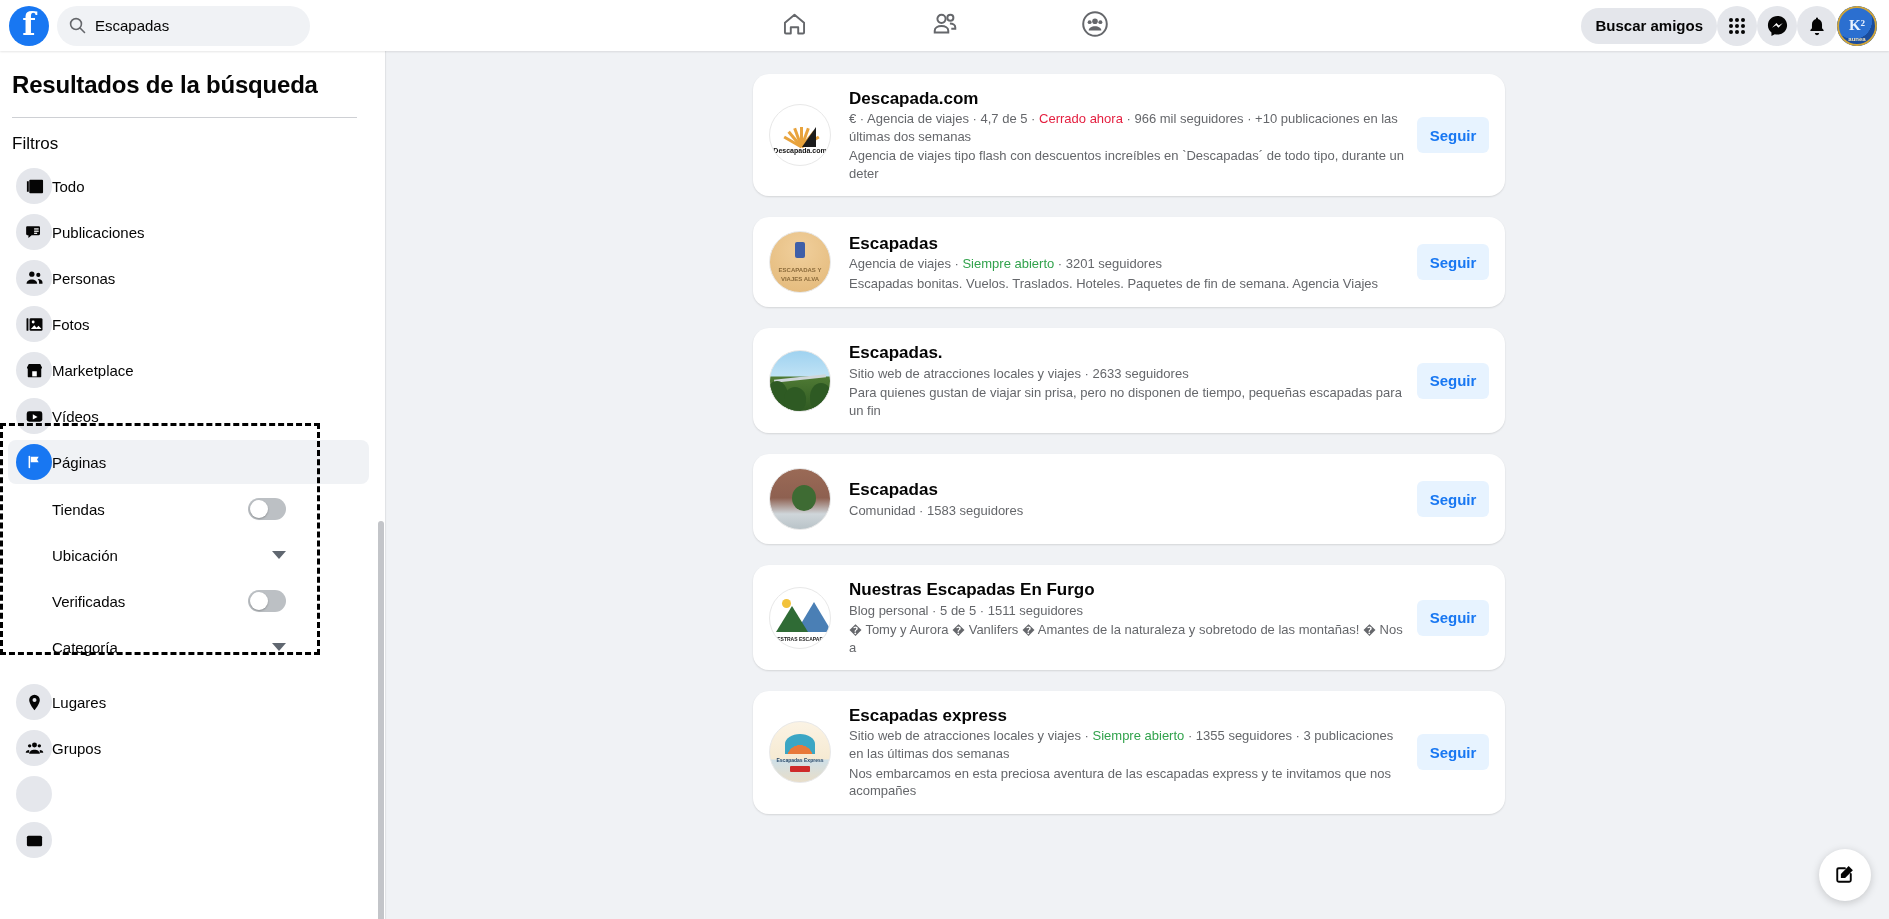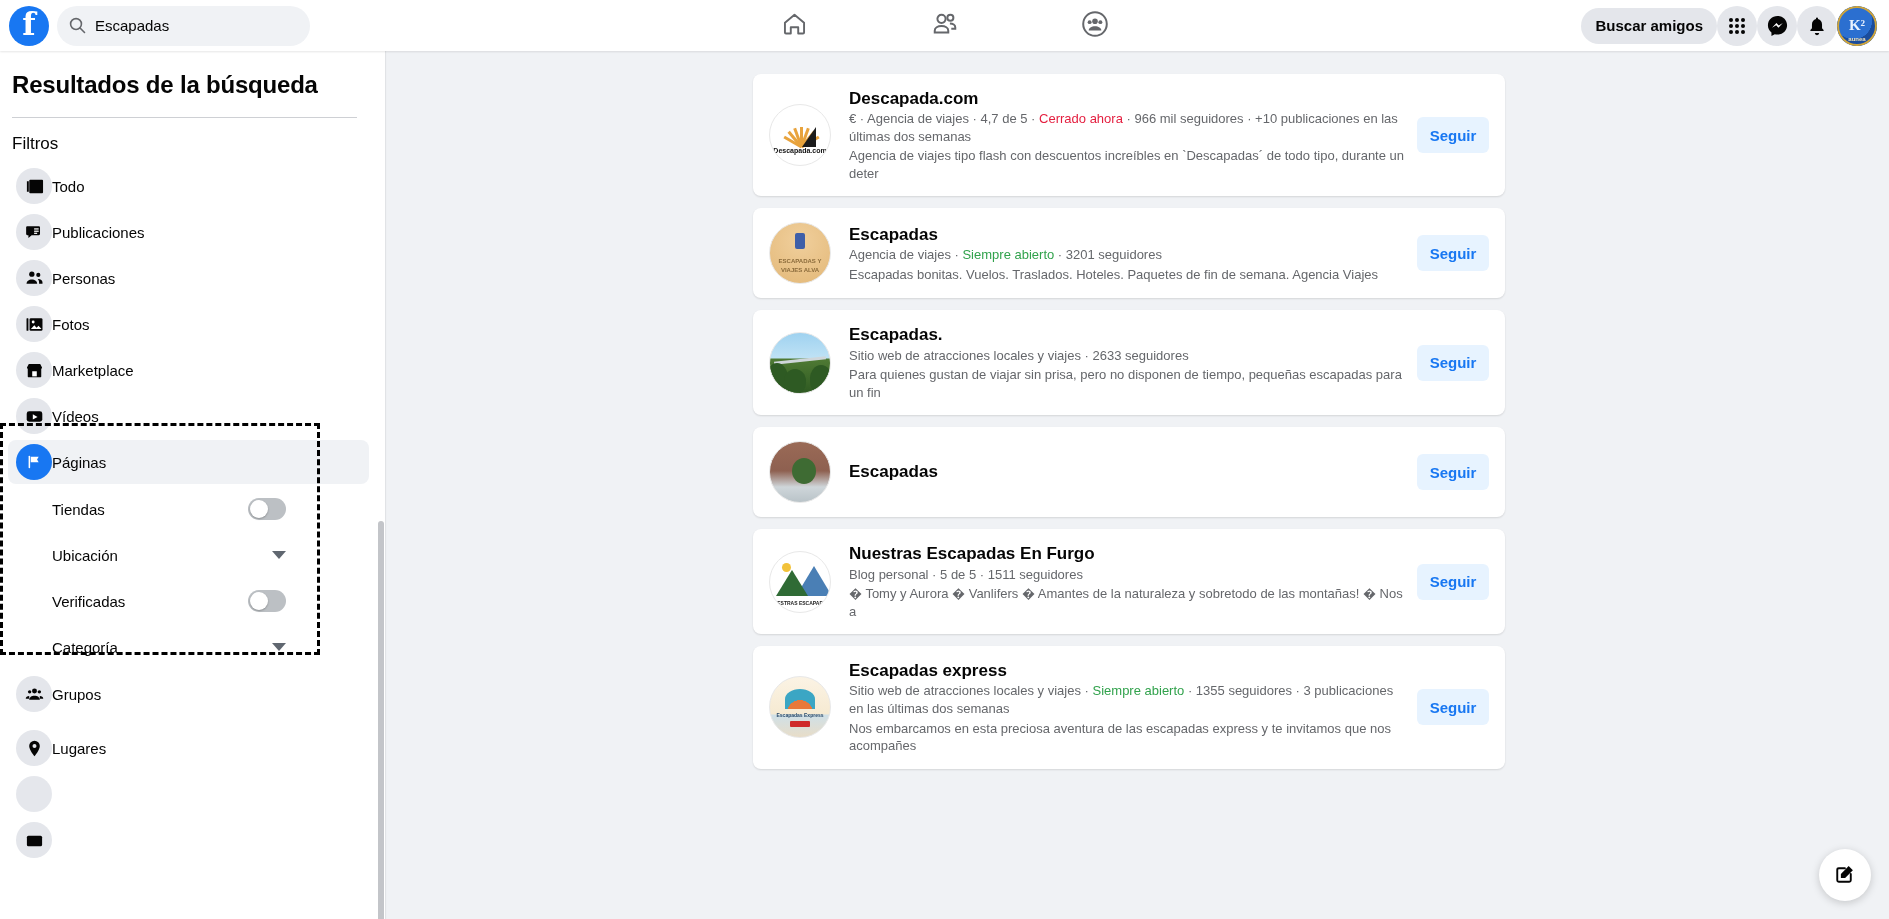--- a/index.html
+++ b/index.html
@@ -161,25 +161,25 @@
     position: absolute; top: 51px; left: 385px;
     width: 1504px; height: 868px;
     background: #f0f2f5; overflow: hidden;
   }
   .results-col {
     width: 752px; margin: 0 auto;
     padding-top: 23px;
     position: relative; left: -8px;
   }
   .rcard {
-    background: #ffffff; border-radius: 8px;
+    background: #ffffff; border-radius: 16px;
     box-shadow: 0 1px 2px rgba(0,0,0,0.12);
     display: flex; align-items: center;
     padding: 14px 16px 14px 16px;
-    margin-bottom: 12px;
+    margin-bottom: 21px;
     min-height: 90px;
   }
   .rcard-av {
     width: 62px; height: 62px; border-radius: 50%;
     flex: 0 0 auto; margin-right: 18px;
     overflow: hidden; position: relative;
     border: 1px solid #e8e8e8;
     background: #f0f2f5;
   }
   .rcard-body { flex: 1 1 auto; min-width: 0; padding-right: 12px; }
@@ -423,42 +423,42 @@
       <span class="sub-label">Verificadas</span>
       <span class="toggle">
           <span class="knob"></span>
         </span>
     </div>
     <div class="sub-row">
       <span class="sub-label">Categoría</span>
       <span class="caret"></span>
     </div>
 
+    <div class="sb-item" style="margin-top:10px">
+      <span class="sb-icon">
+        <svg width="19" height="19" viewBox="0 0 20 20" fill="#050505">
+            <path d="M10 1.8a5.6 5.6 0 0 0-5.6 5.6c0 4.2 5.6 10.8 5.6 10.8s5.6-6.6 5.6-10.8A5.6 5.6 0 0 0 10 1.8z"></path>
+            <circle cx="10" cy="7.3" r="2.1" fill="#e4e6eb"></circle>
+          </svg>
+      </span>
+      <span class="sb-label">Lugares</span>
+    </div>
+
     <div class="sb-item">
       <span class="sb-icon">
         <svg width="19" height="19" viewBox="0 0 20 20" fill="#050505">
             <circle cx="10" cy="6.4" r="2.6"></circle>
             <circle cx="4.9" cy="7.2" r="1.8"></circle>
             <circle cx="15.1" cy="7.2" r="1.8"></circle>
             <path d="M4.4 15.4c0-2.6 2.6-4.2 5.6-4.2s5.6 1.6 5.6 4.2z"></path>
             <path d="M.8 14.6c0-1.8 1.5-2.9 3.6-2.9v2.9z"></path>
             <path d="M19.2 14.6c0-1.8-1.5-2.9-3.6-2.9v2.9z"></path>
           </svg>
       </span>
       <span class="sb-label">Grupos</span>
-    </div>
-
-    <div class="sb-item" style="margin-top:10px">
-      <span class="sb-icon">
-        <svg width="19" height="19" viewBox="0 0 20 20" fill="#050505">
-            <path d="M10 1.8a5.6 5.6 0 0 0-5.6 5.6c0 4.2 5.6 10.8 5.6 10.8s5.6-6.6 5.6-10.8A5.6 5.6 0 0 0 10 1.8z"></path>
-            <circle cx="10" cy="7.3" r="2.1" fill="#e4e6eb"></circle>
-          </svg>
-      </span>
-      <span class="sb-label">Lugares</span>
     </div>
 
     <div class="sb-item" style="opacity:0.95">
       <span class="sb-icon"></span>
       <span class="sb-label"></span>
     </div>
     <div class="sb-item">
       <span class="sb-icon">
         <svg width="19" height="19" viewBox="0 0 20 20" fill="#050505">
             <rect x="2" y="5" width="16" height="11" rx="1.6"></rect>
@@ -520,20 +520,21 @@
       </div>
       <div class="follow-btn">Seguir</div>
     </div>
 
     <div class="rcard">
       <div class="rcard-av av-house">
         <span class="plant"></span>
       </div>
       <div class="rcard-body">
         <div class="rcard-name">Escapadas</div>
+        <div class="rcard-meta"><span>Comunidad · 1583 seguidores</span><span></span><span></span></div>
       </div>
       <div class="follow-btn">Seguir</div>
     </div>
 
     <div class="rcard">
       <div class="rcard-av av-mount">
         <span class="sun"></span>
           <span class="m2"></span>
           <span class="m1"></span>
         <span class="t">NUESTRAS ESCAPADAS</span>

